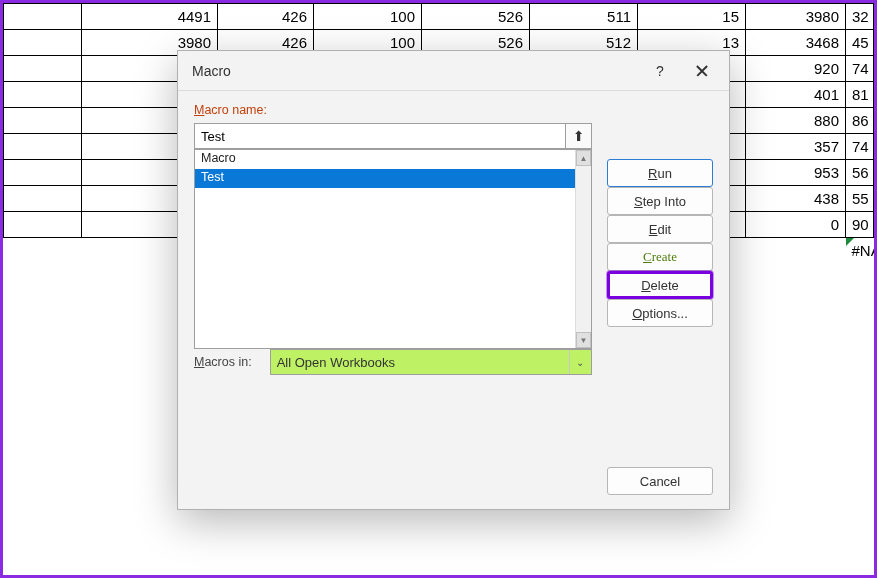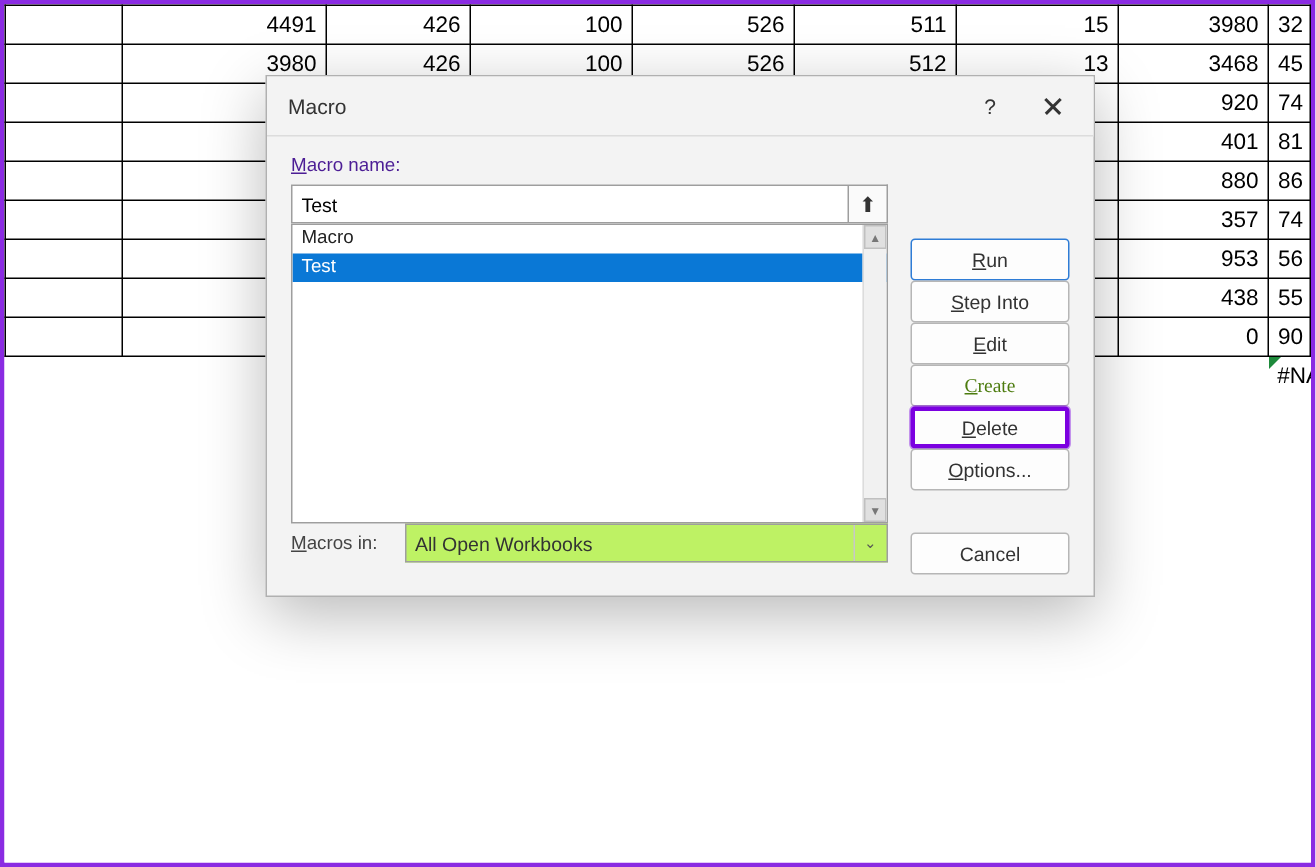--- a/index.html
+++ b/index.html
@@ -58,21 +58,21 @@
       position: absolute;
       top: 0; left: 0;
       border-top: 8px solid #1e8a3b;
       border-right: 8px solid transparent;
     }
     .errtext { text-align: center !important; }
     
     .dialog {
       position: absolute;
       left: 177px; top: 50px;
-      width: 553px; height: 348px;
+      width: 553px; height: 460px;
       background: #f3f3f3;
       border: 1px solid #b0b0b0;
       box-shadow: 0 12px 40px rgba(0,0,0,0.28);
       z-index: 10;
       color: #333;
     }
     .titlebar {
       height: 40px;
       display: flex;
       align-items: center;
@@ -103,21 +103,21 @@
     .close-x::after { transform: rotate(-45deg); top: 6px; }
 
     .dialog-body {
       padding: 12px 16px 14px 16px;
       position: relative;
       height: calc(100% - 40px);
     }
     .macro-name-label {
       font-size: 12.5px;
       margin-bottom: 6px;
-      color: #4c1d95;
+      color: #c2410c;
     }
     .underline { text-decoration: underline; }
     .macro-name-row {
       display: flex;
       gap: 0;
       width: 398px;
     }
     .macro-name-input {
       flex: 1;
       height: 26px;

